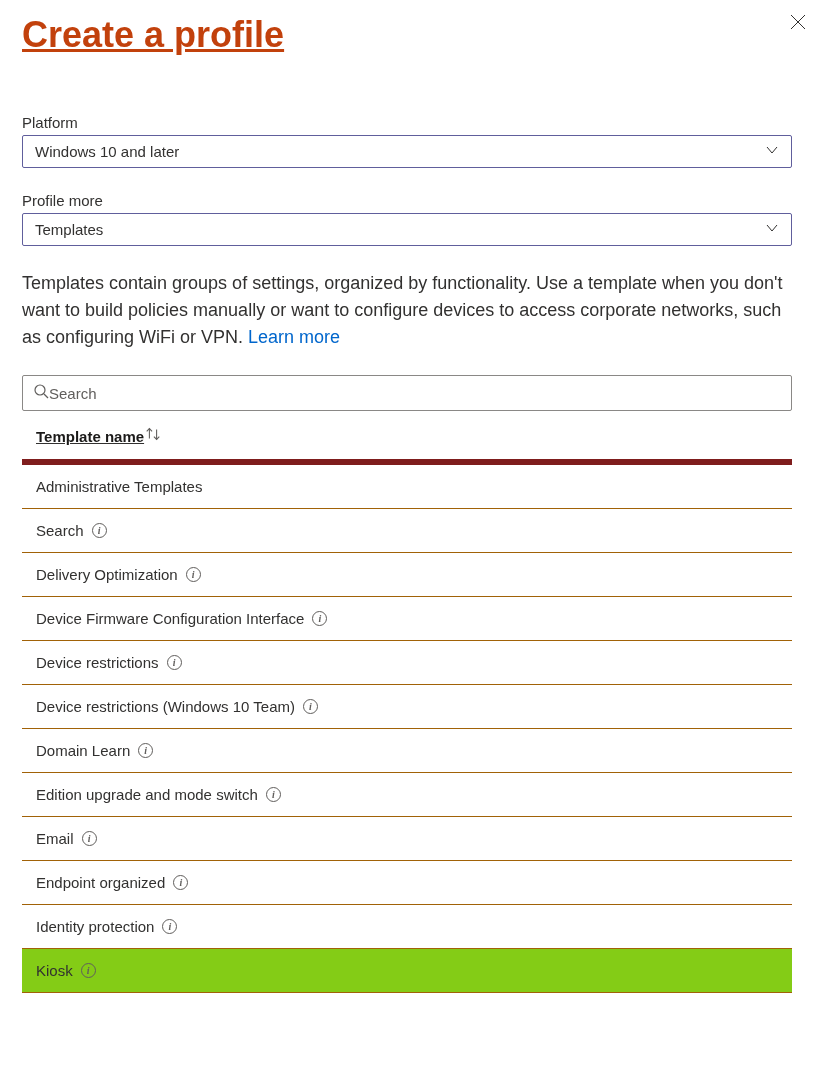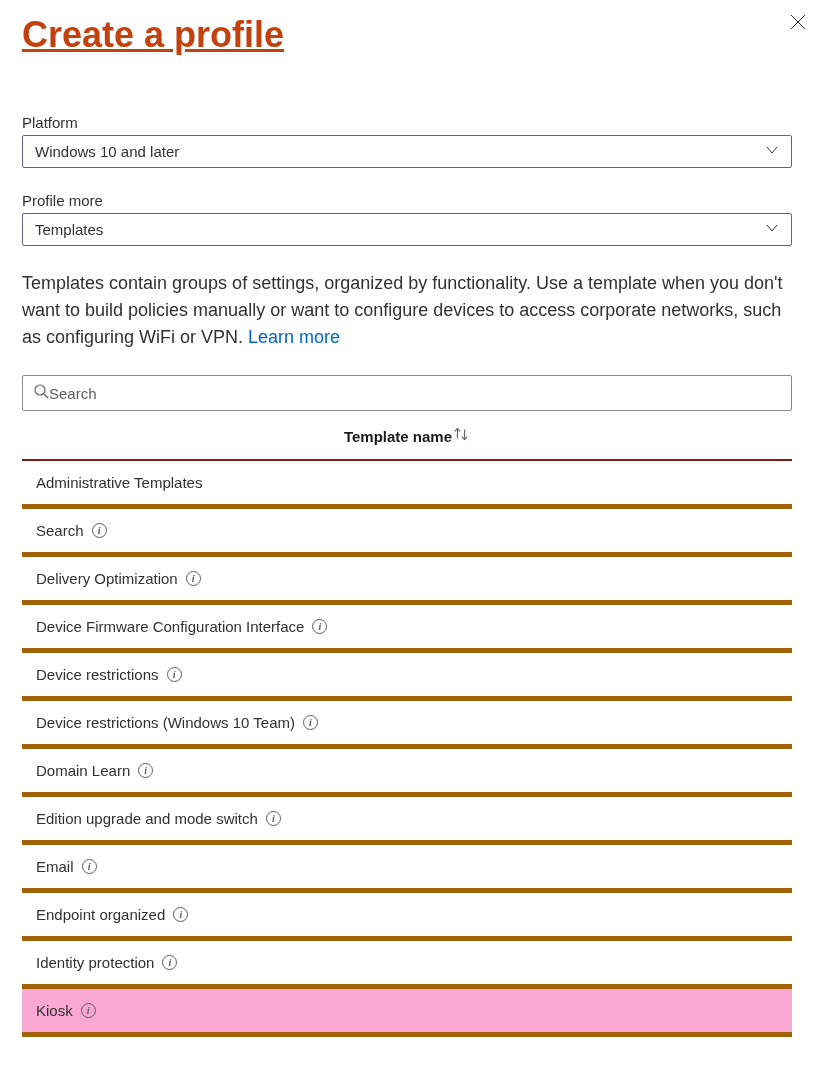--- a/index.html
+++ b/index.html
@@ -89,47 +89,48 @@
       outline: none;
       font-size: 15px;
       flex: 1;
       color: #323130;
     }
     .search-box input::placeholder {
       color: #605e5c;
     }
     .table-header {
       display: flex;
-      justify-content: center;
+      justify-content: flex-start;
       align-items: center;
       padding: 14px 14px 12px 14px;
-      border-bottom: 2px solid #7f1d1d;
+      border-bottom: 6px solid #7f1d1d;
+      text-decoration: underline;
     }
     .table-header .col-name {
       font-weight: 600;
       font-size: 15px;
       color: #1b1a19;
     }
     .sort-icon svg {
       width: 18px;
       height: 18px;
       color: #605e5c;
     }
     .template-row {
       display: flex;
       align-items: center;
       padding: 13px 14px;
-      border-bottom: 5px solid #a16207;
+      border-bottom: 1px solid #a16207;
       font-size: 15px;
       color: #323130;
       cursor: pointer;
       text-align: right;
     }
     .template-row.selected {
-      background: #f9a8d4;
+      background: #84cc16;
     }
     .template-row .template-label {
       margin-right: 8px;
     }
     .info-icon {
       display: inline-flex;
       align-items: center;
       justify-content: center;
       width: 15px;
       height: 15px;

